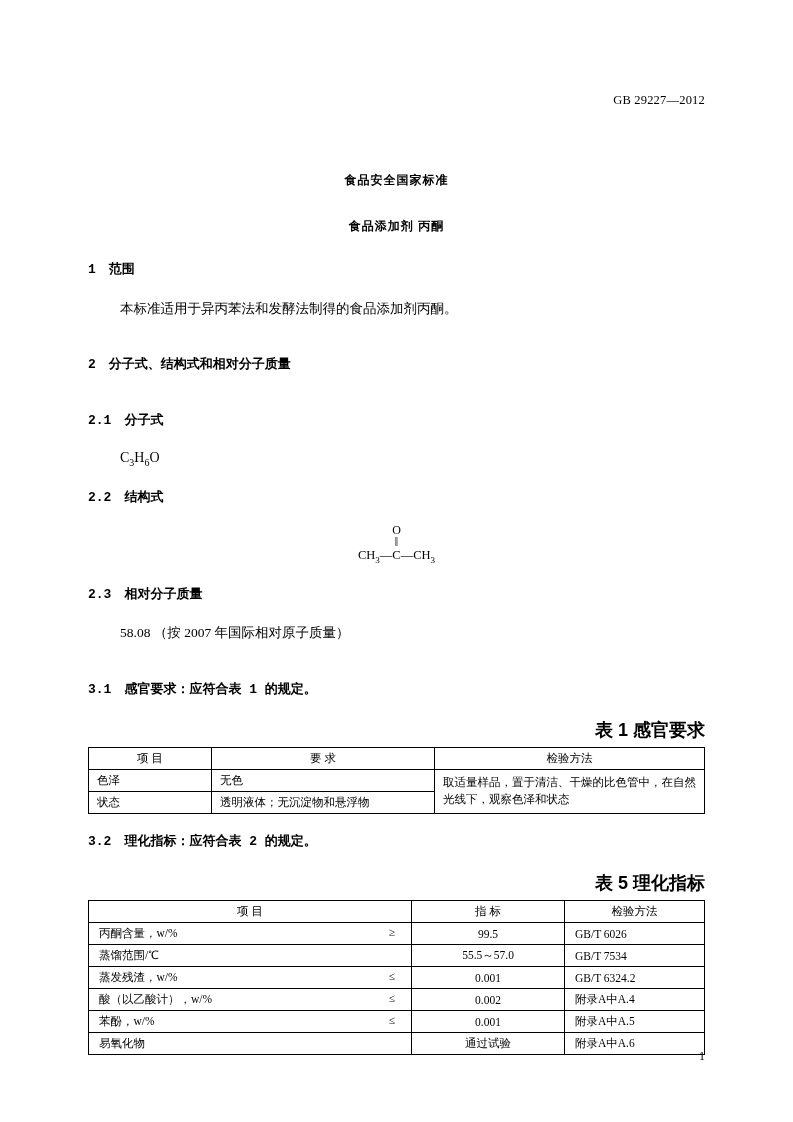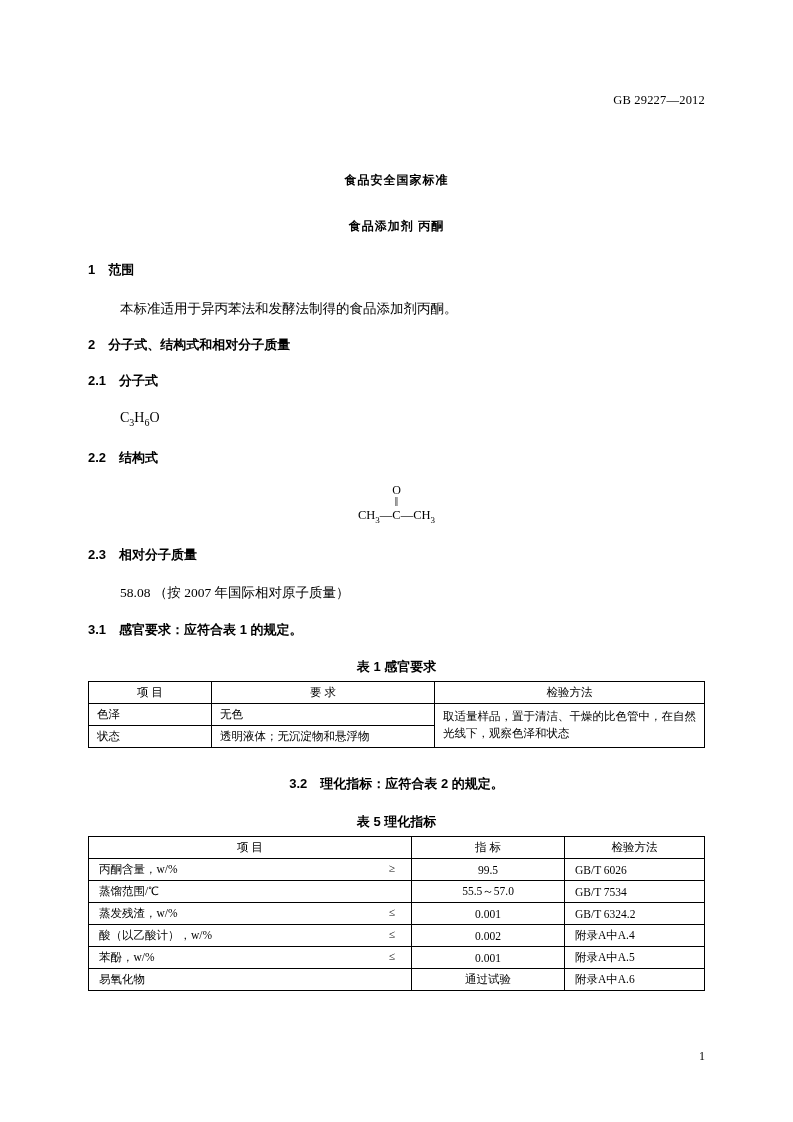--- a/index.html
+++ b/index.html
@@ -49,65 +49,65 @@
     left: 0;
     right: 0;
   }
   .body-area {
     position: absolute;
     top: 262px;
     left: 88px;
     right: 88px;
   }
   .h-sec {
-    font-family: Liberation Sans, sans-serif;
+    font-family: Liberation Mono, monospace;
     font-weight: bold;
     font-size: 13px;
     margin: 0;
     line-height: 1.2;
   }
   .num {
     display: inline-block;
   }
   .gap-sm { margin-left: 13px; }
   .para {
     font-size: 13.5px;
     font-family: "Liberation Serif", serif;
     margin: 0;
     line-height: 1.3;
   }
   .indent {
     margin-left: 32px;
   }
   .row-block { margin-top: 22px; }
-  .row-block-lg { margin-top: 20px; }
+  .row-block-lg { margin-top: 40px; }
   .formula {
     font-size: 14px;
     margin-left: 32px;
     font-family: "Liberation Serif", serif;
   }
   .formula sub {
     font-size: 10px;
   }
   .struct {
     text-align: center;
     font-family: "Liberation Serif", serif;
     line-height: 1.05;
     margin-top: 18px;
   }
   .struct .o { font-size: 12px; letter-spacing: 0; }
   .struct .dbl { font-size: 12px; }
   .struct .chain { font-size: 12.5px; }
   .struct sub { font-size: 9px; }
 
   .table-caption {
-    text-align: center;
+    text-align: right;
     font-family: "Liberation Sans", sans-serif;
     font-weight: bold;
-    font-size: 13px;
+    font-size: 18px;
     margin: 0 0 5px 0;
   }
   table {
     border-collapse: collapse;
     width: 100%;
     font-size: 11.5px;
     font-family: "Liberation Serif", serif;
   }
   table.t1 td, table.t1 th,
   table.t2 td, table.t2 th {
@@ -134,21 +134,21 @@
     position: absolute;
     right: 16px;
   }
   table.t2 td.method {
     text-align: left;
     padding-left: 10px;
   }
   table.t2 .col-item { width: 310px; }
   table.t2 .col-index { width: 140px; }
 
-  .sec-32 { margin-top: 28px; text-align: center; }
+  .sec-32 { margin-top: 20px; }
   .page-num {
     position: absolute;
     right: 88px;
     bottom: 58px;
     font-size: 12px;
     font-family: "Liberation Serif", serif;
   }
 </style>
 </head>
 <body>

